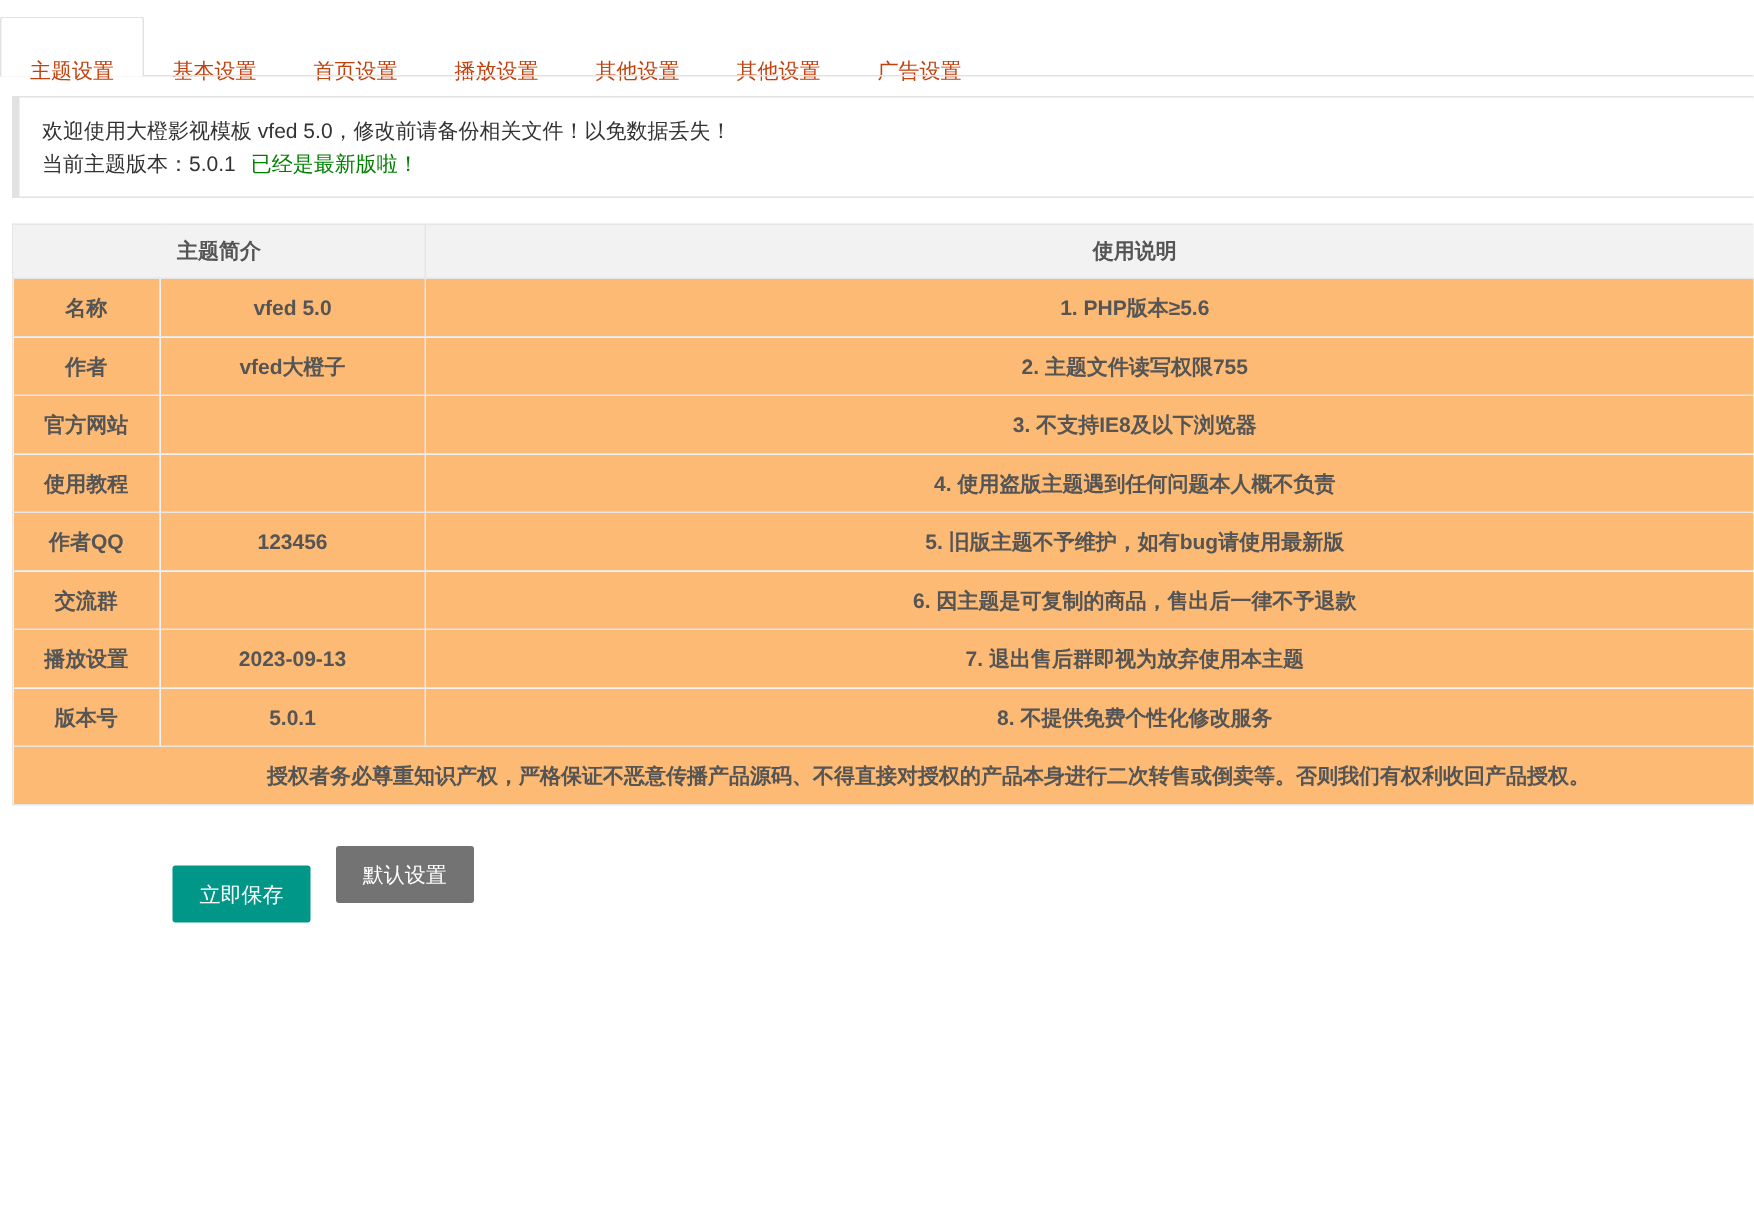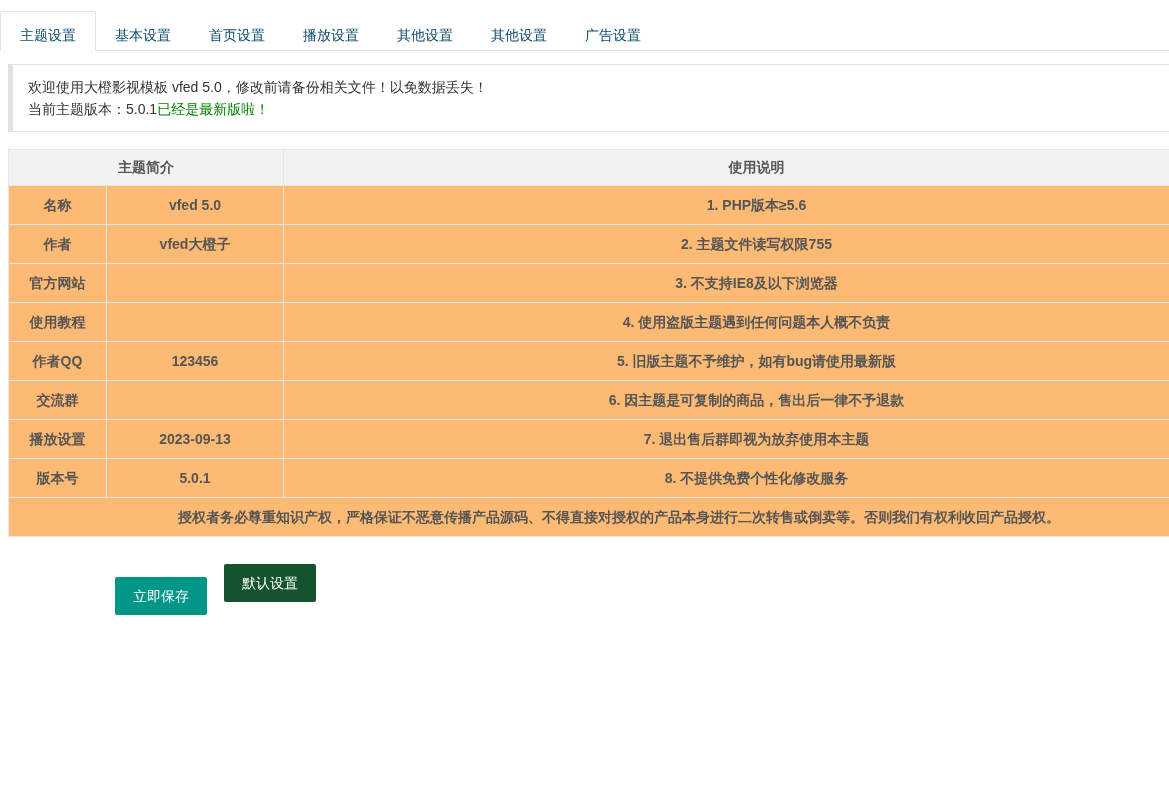--- a/index.html
+++ b/index.html
@@ -13,38 +13,38 @@
   
   .tab-bar{
     list-style:none;margin:11px 0 0 0;padding:0;
     position:relative;height:40px;display:flex;align-items:flex-end;
   }
   .tab-bar::after{
     content:'';position:absolute;left:0;right:0;bottom:0;height:1px;
     background:#e2e2e2;
   }
   .tab{
-    height:40px;line-height:40px;padding:4px 19px;cursor:pointer;
-    color:#0c4a6e;white-space:nowrap;box-sizing:border-box;
+    height:40px;line-height:40px;padding:16px 19px;cursor:pointer;
+    color:#c2410c;white-space:nowrap;box-sizing:border-box;
   }
   .tab.active{
     position:relative;z-index:2;background:#fff;
     border:1px solid #e2e2e2;border-bottom:0;
     border-radius:2px 2px 0 0;line-height:38px;
   }
 
   
   .quote{
     margin:13px 0 17px 8px;
     border:1px solid #e2e2e2;border-left:5px solid #e2e2e2;
     border-radius:0 2px 2px 0;
     padding:11px 15px;line-height:22px;color:#333;background:#fff;
   }
   .quote p{margin:0;}
-  .latest{color:#008000;text-align:right;}
+  .latest{color:#008000;margin-left:10px;text-align:right;}
 
   
   .info-table{
     border-collapse:collapse;margin-left:8px;width:1222px;
     table-layout:fixed;color:#555;font-size:14px;
   }
   .info-table th,.info-table td{
     border:1px solid #e6e6e6;text-align:center;font-weight:700;
     overflow:hidden;white-space:nowrap;
   }
@@ -143,16 +143,16 @@
       </tbody>
     <tfoot>
       <tr>
         <td colspan="3">授权者务必尊重知识产权，严格保证不恶意传播产品源码、不得直接对授权的产品本身进行二次转售或倒卖等。否则我们有权利收回产品授权。</td>
       </tr>
     </tfoot>
   </table>
 
   <div class="actions">
     <button class="btn btn-save" style="background: rgb(0, 150, 136);">立即保存</button>
-    <button class="btn btn-default" style="background: #14532d;">默认设置</button>
+    <button class="btn btn-default" style="background: #737373;">默认设置</button>
   </div>
 
 </div>
 
 </body></html>

